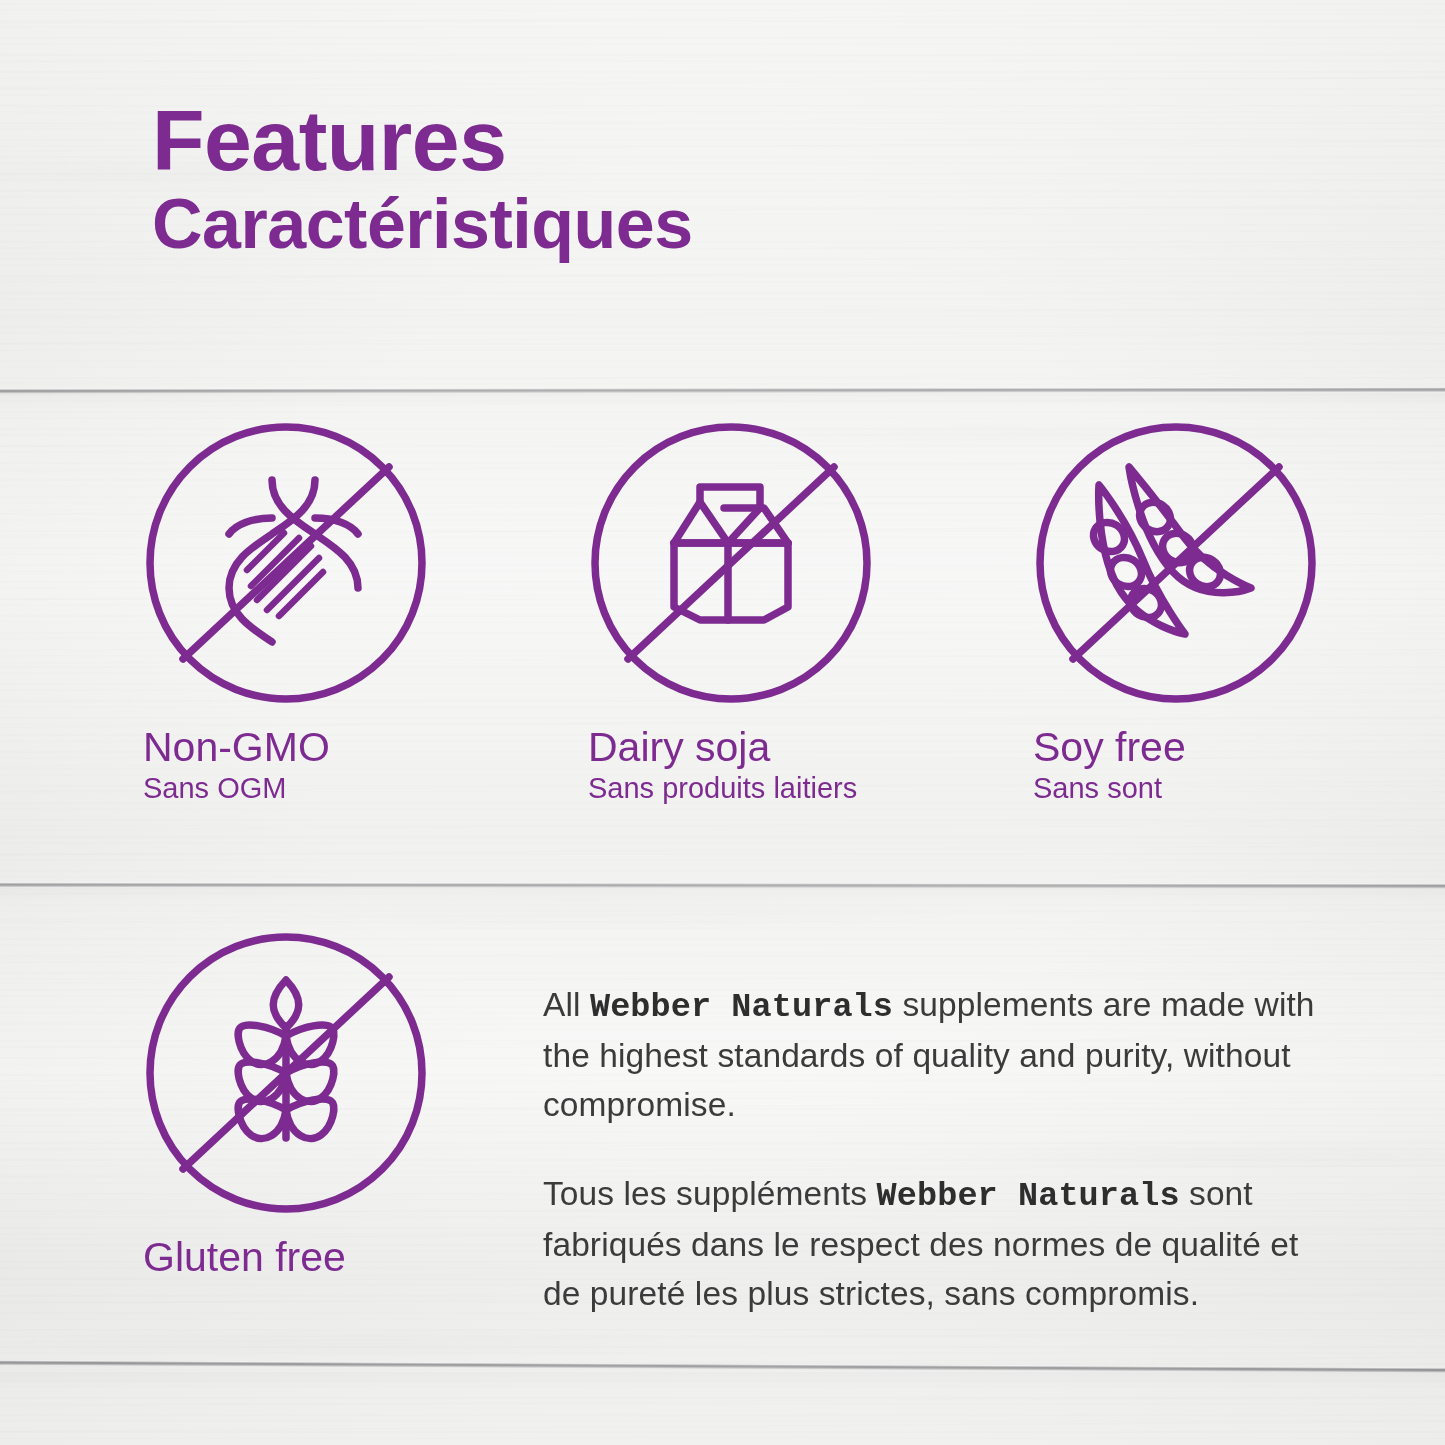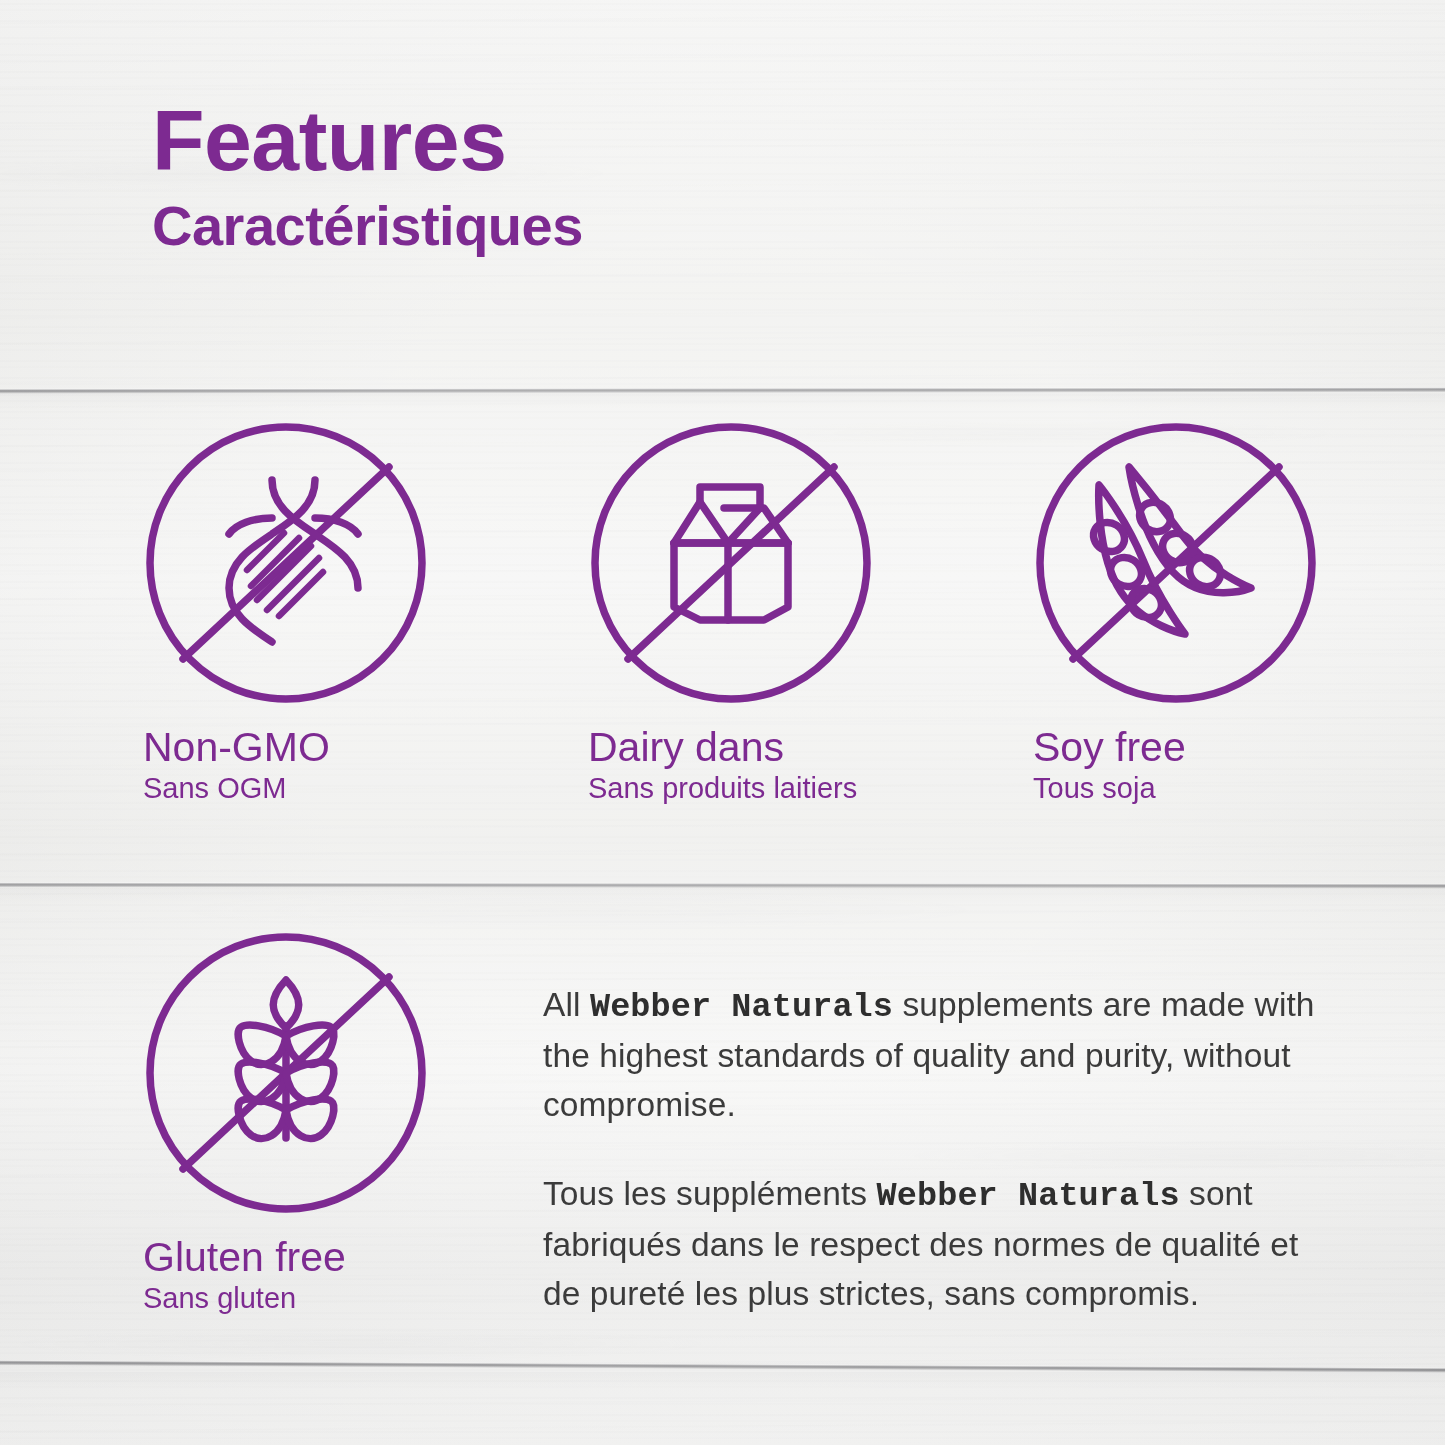--- a/index.html
+++ b/index.html
@@ -115,21 +115,21 @@
     width: 1150px;
   }
   .h-line {
     color: #7d2a91;
     font-weight: 700;
     letter-spacing: -0.5px;
     line-height: 1.04;
     white-space: nowrap;
   }
   .h-line.l1 { font-size: 86px; }
-  .h-line.l2 { font-size: 56px; margin-top: 12px; }
+  .h-line.l2 { font-size: 70px; margin-top: 3px; }
 
   
   .icon-cell {
     position: absolute;
     text-align: left;
   }
   .icon-circle-wrap {
     width: 286px;
     height: 286px;
     margin: 0 auto;
@@ -230,21 +230,21 @@
           <path d="M200 123 L176 88 L172 88"></path>
           <path d="M112 82 L140 123"></path>
           <path d="M140 123 L172 88"></path>
           <path d="M140 123 L140 200"></path>
 
           <path d="M136 88 L172 88"></path>
           <line x1="86" y1="123" x2="200" y2="123"></line>
         </svg>
       </div>
       <div class="icon-caption">
-        <div class="cap-en">Dairy dans</div>
+        <div class="cap-en">Dairy soja</div>
         <div class="cap-fr">Sans produits laitiers</div>
       </div>
     </div>
 
     <div class="icon-cell" id="cell-soy">
       <div class="icon-circle-wrap">
         <svg viewBox="0 0 286 286" width="286" height="286" fill="none" stroke="#7d2a91" stroke-width="7.5" stroke-linecap="round" stroke-linejoin="round">
           <circle cx="143" cy="143" r="136"></circle>
           <line x1="40" y1="239" x2="246" y2="47"></line>
 
@@ -260,21 +260,21 @@
             <path d="M96 47 C96 47 106 116 140 152 C172 186 218 168 218 168
                      C218 168 176 152 150 116 C122 78 96 47 96 47 Z"></path>
             <ellipse cx="122" cy="97" rx="16" ry="14" transform="rotate(34 122 97)"></ellipse>
             <ellipse cx="145" cy="128" rx="16" ry="14" transform="rotate(34 145 128)"></ellipse>
             <ellipse cx="172" cy="152" rx="16" ry="14" transform="rotate(34 172 152)"></ellipse>
           </g>
         </svg>
       </div>
       <div class="icon-caption">
         <div class="cap-en">Soy free</div>
-        <div class="cap-fr">Tous soja</div>
+        <div class="cap-fr">Sans sont</div>
       </div>
     </div>
 
     <div class="icon-cell" id="cell-gluten">
       <div class="icon-circle-wrap">
         <svg viewBox="0 0 286 286" width="286" height="286" fill="none" stroke="#7d2a91" stroke-width="7.5" stroke-linecap="round" stroke-linejoin="round">
           <circle cx="143" cy="143" r="136"></circle>
           <line x1="40" y1="239" x2="246" y2="47"></line>
 
           <line x1="143" y1="96" x2="143" y2="208"></line>
@@ -285,21 +285,20 @@
           <path d="M143 143 C124 132 104 130 98 134 C92 138 96 159 108 168 C120 177 139 169 143 143 Z"></path>
           <path d="M143 180 C124 169 104 167 98 171 C92 175 96 196 108 205 C120 214 139 206 143 180 Z"></path>
 
           <path d="M143 106 C162 95 182 93 188 97 C194 101 190 122 178 131 C166 140 147 132 143 106 Z"></path>
           <path d="M143 143 C162 132 182 130 188 134 C194 138 190 159 178 168 C166 177 147 169 143 143 Z"></path>
           <path d="M143 180 C162 169 182 167 188 171 C194 175 190 196 178 205 C166 214 147 206 143 180 Z"></path>
         </svg>
       </div>
       <div class="icon-caption">
         <div class="cap-en">Gluten free</div>
-        <div class="cap-fr">Sans gluten</div>
       </div>
     </div>
 
     <div id="copy">
       <p class="para"><span>All </span><span class="brand">Webber Naturals</span><span> supplements are made with the highest standards of quality and purity, without compromise.</span></p>
       <p class="para"><span>Tous les suppléments </span><span class="brand">Webber Naturals</span><span> sont fabriqués dans le respect des normes de qualité et de pureté les plus strictes, sans compromis.</span></p>
     </div>
 
   </div>
 </div>

